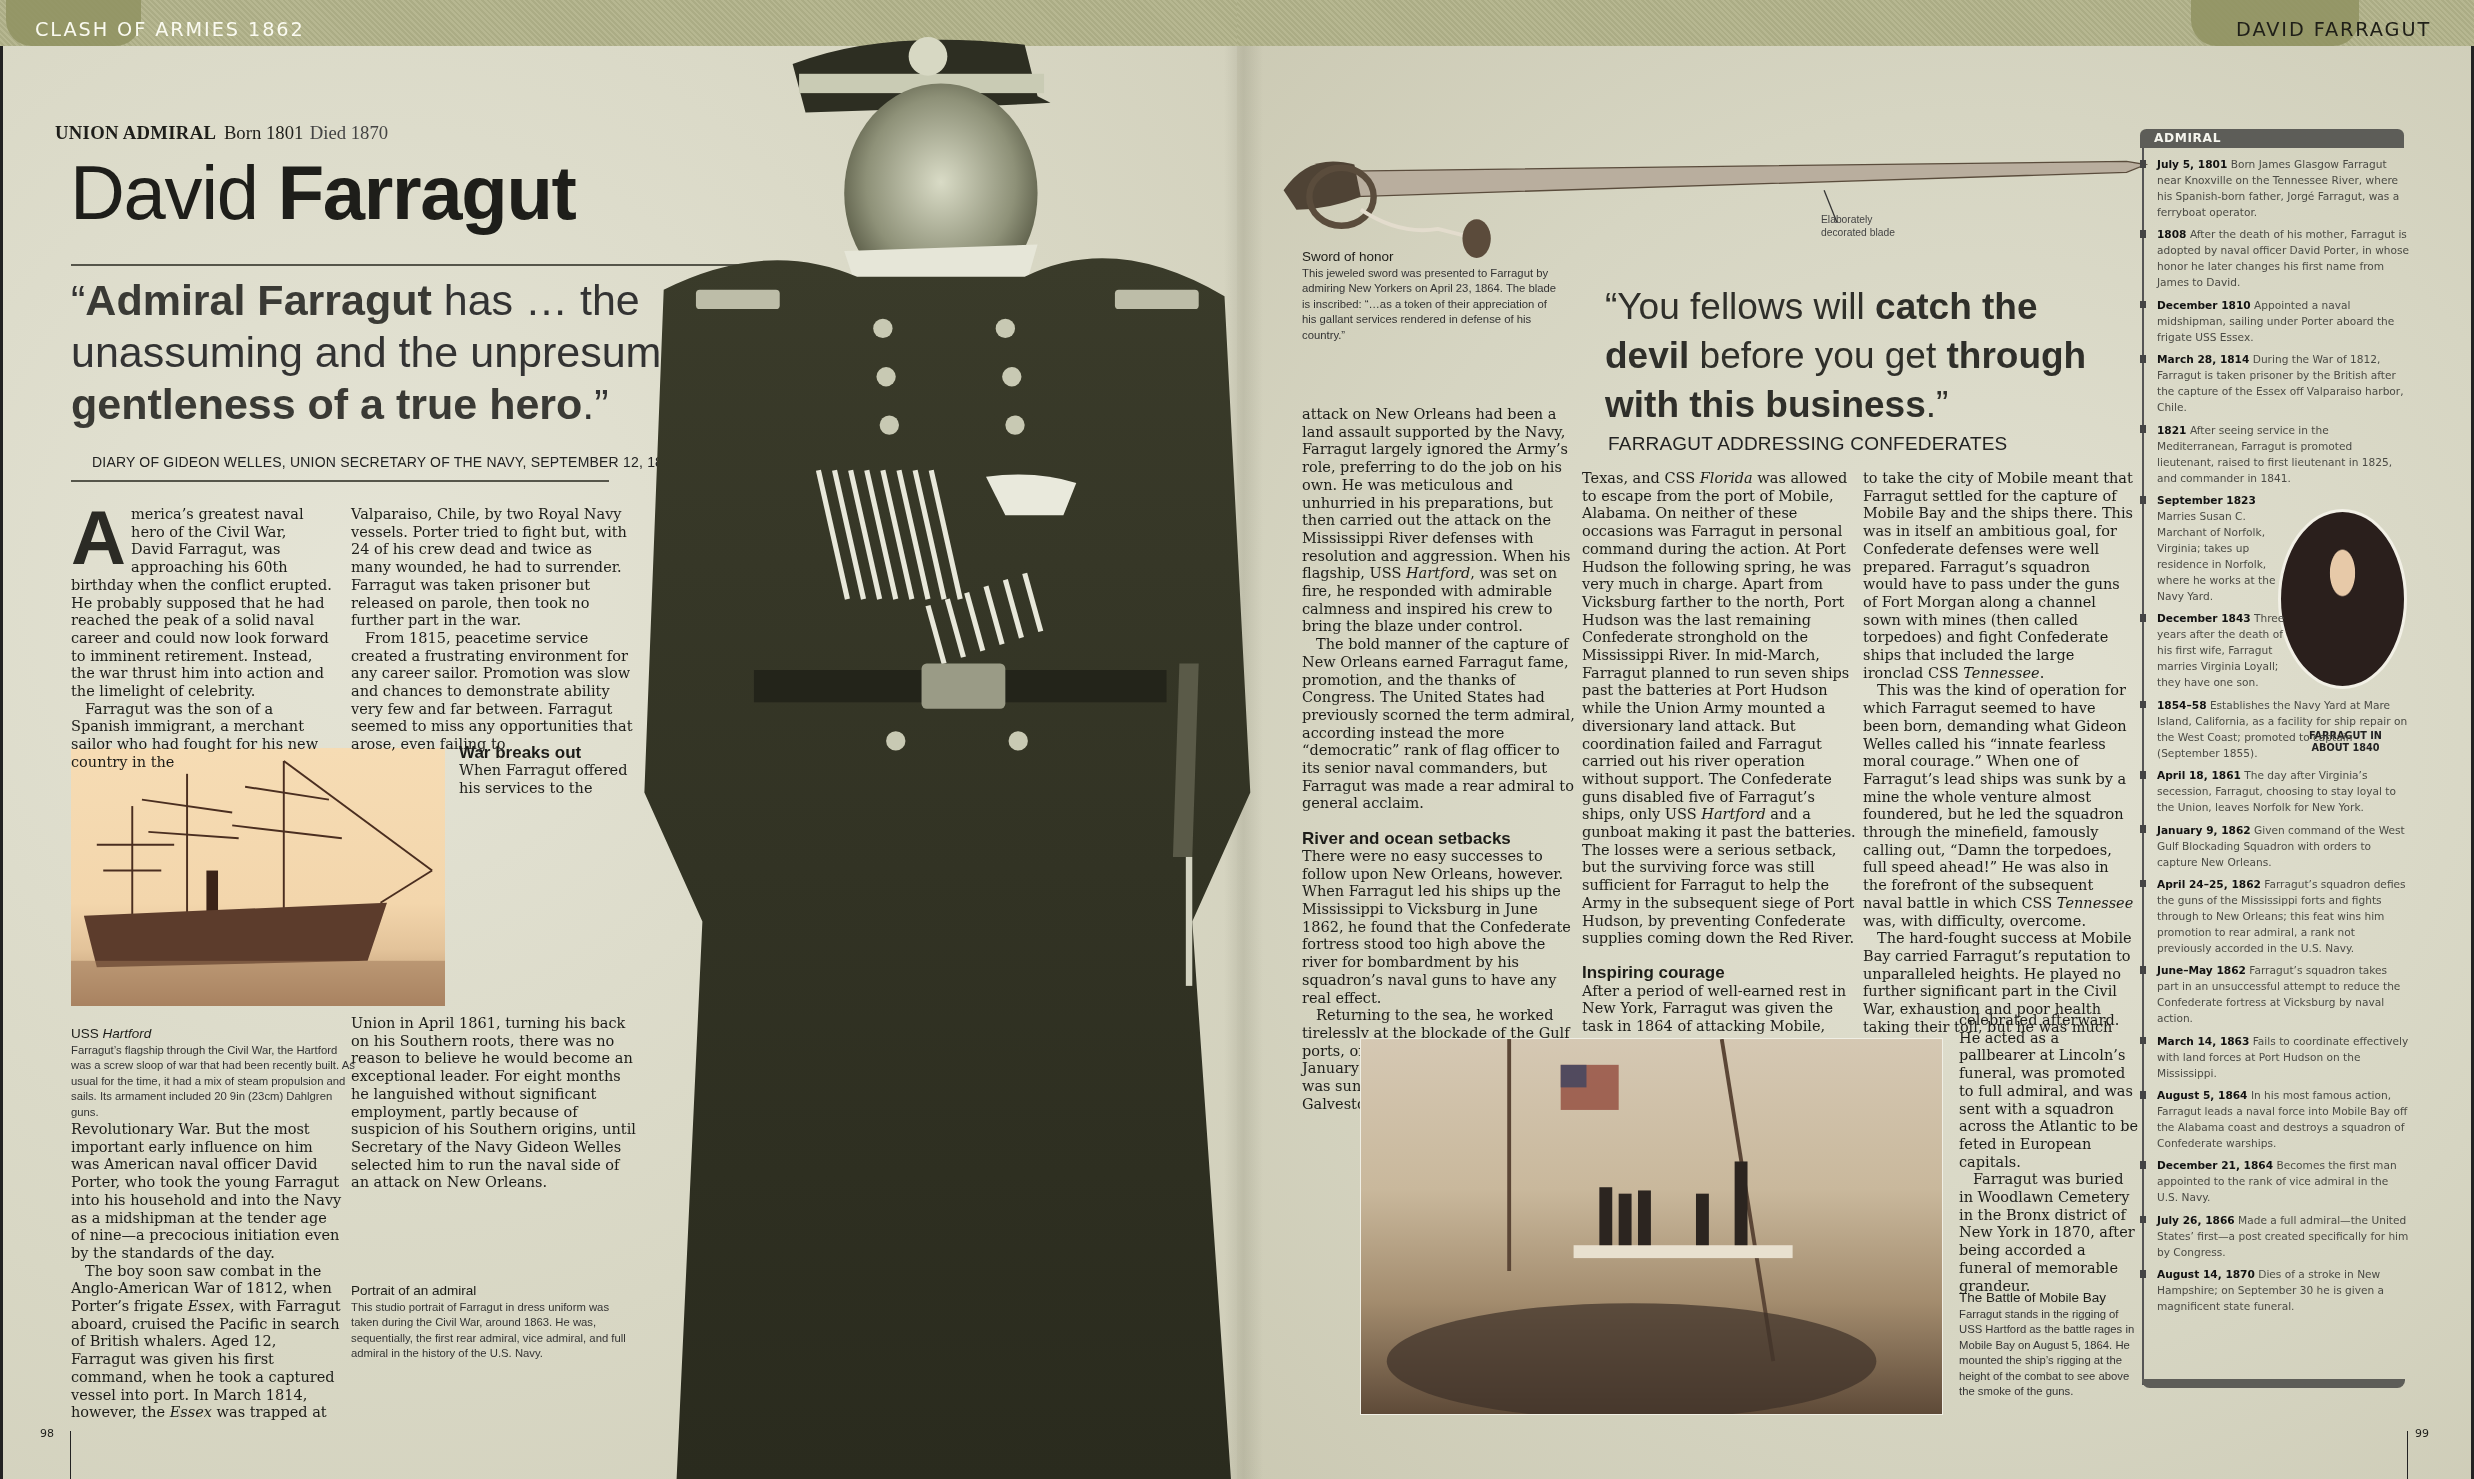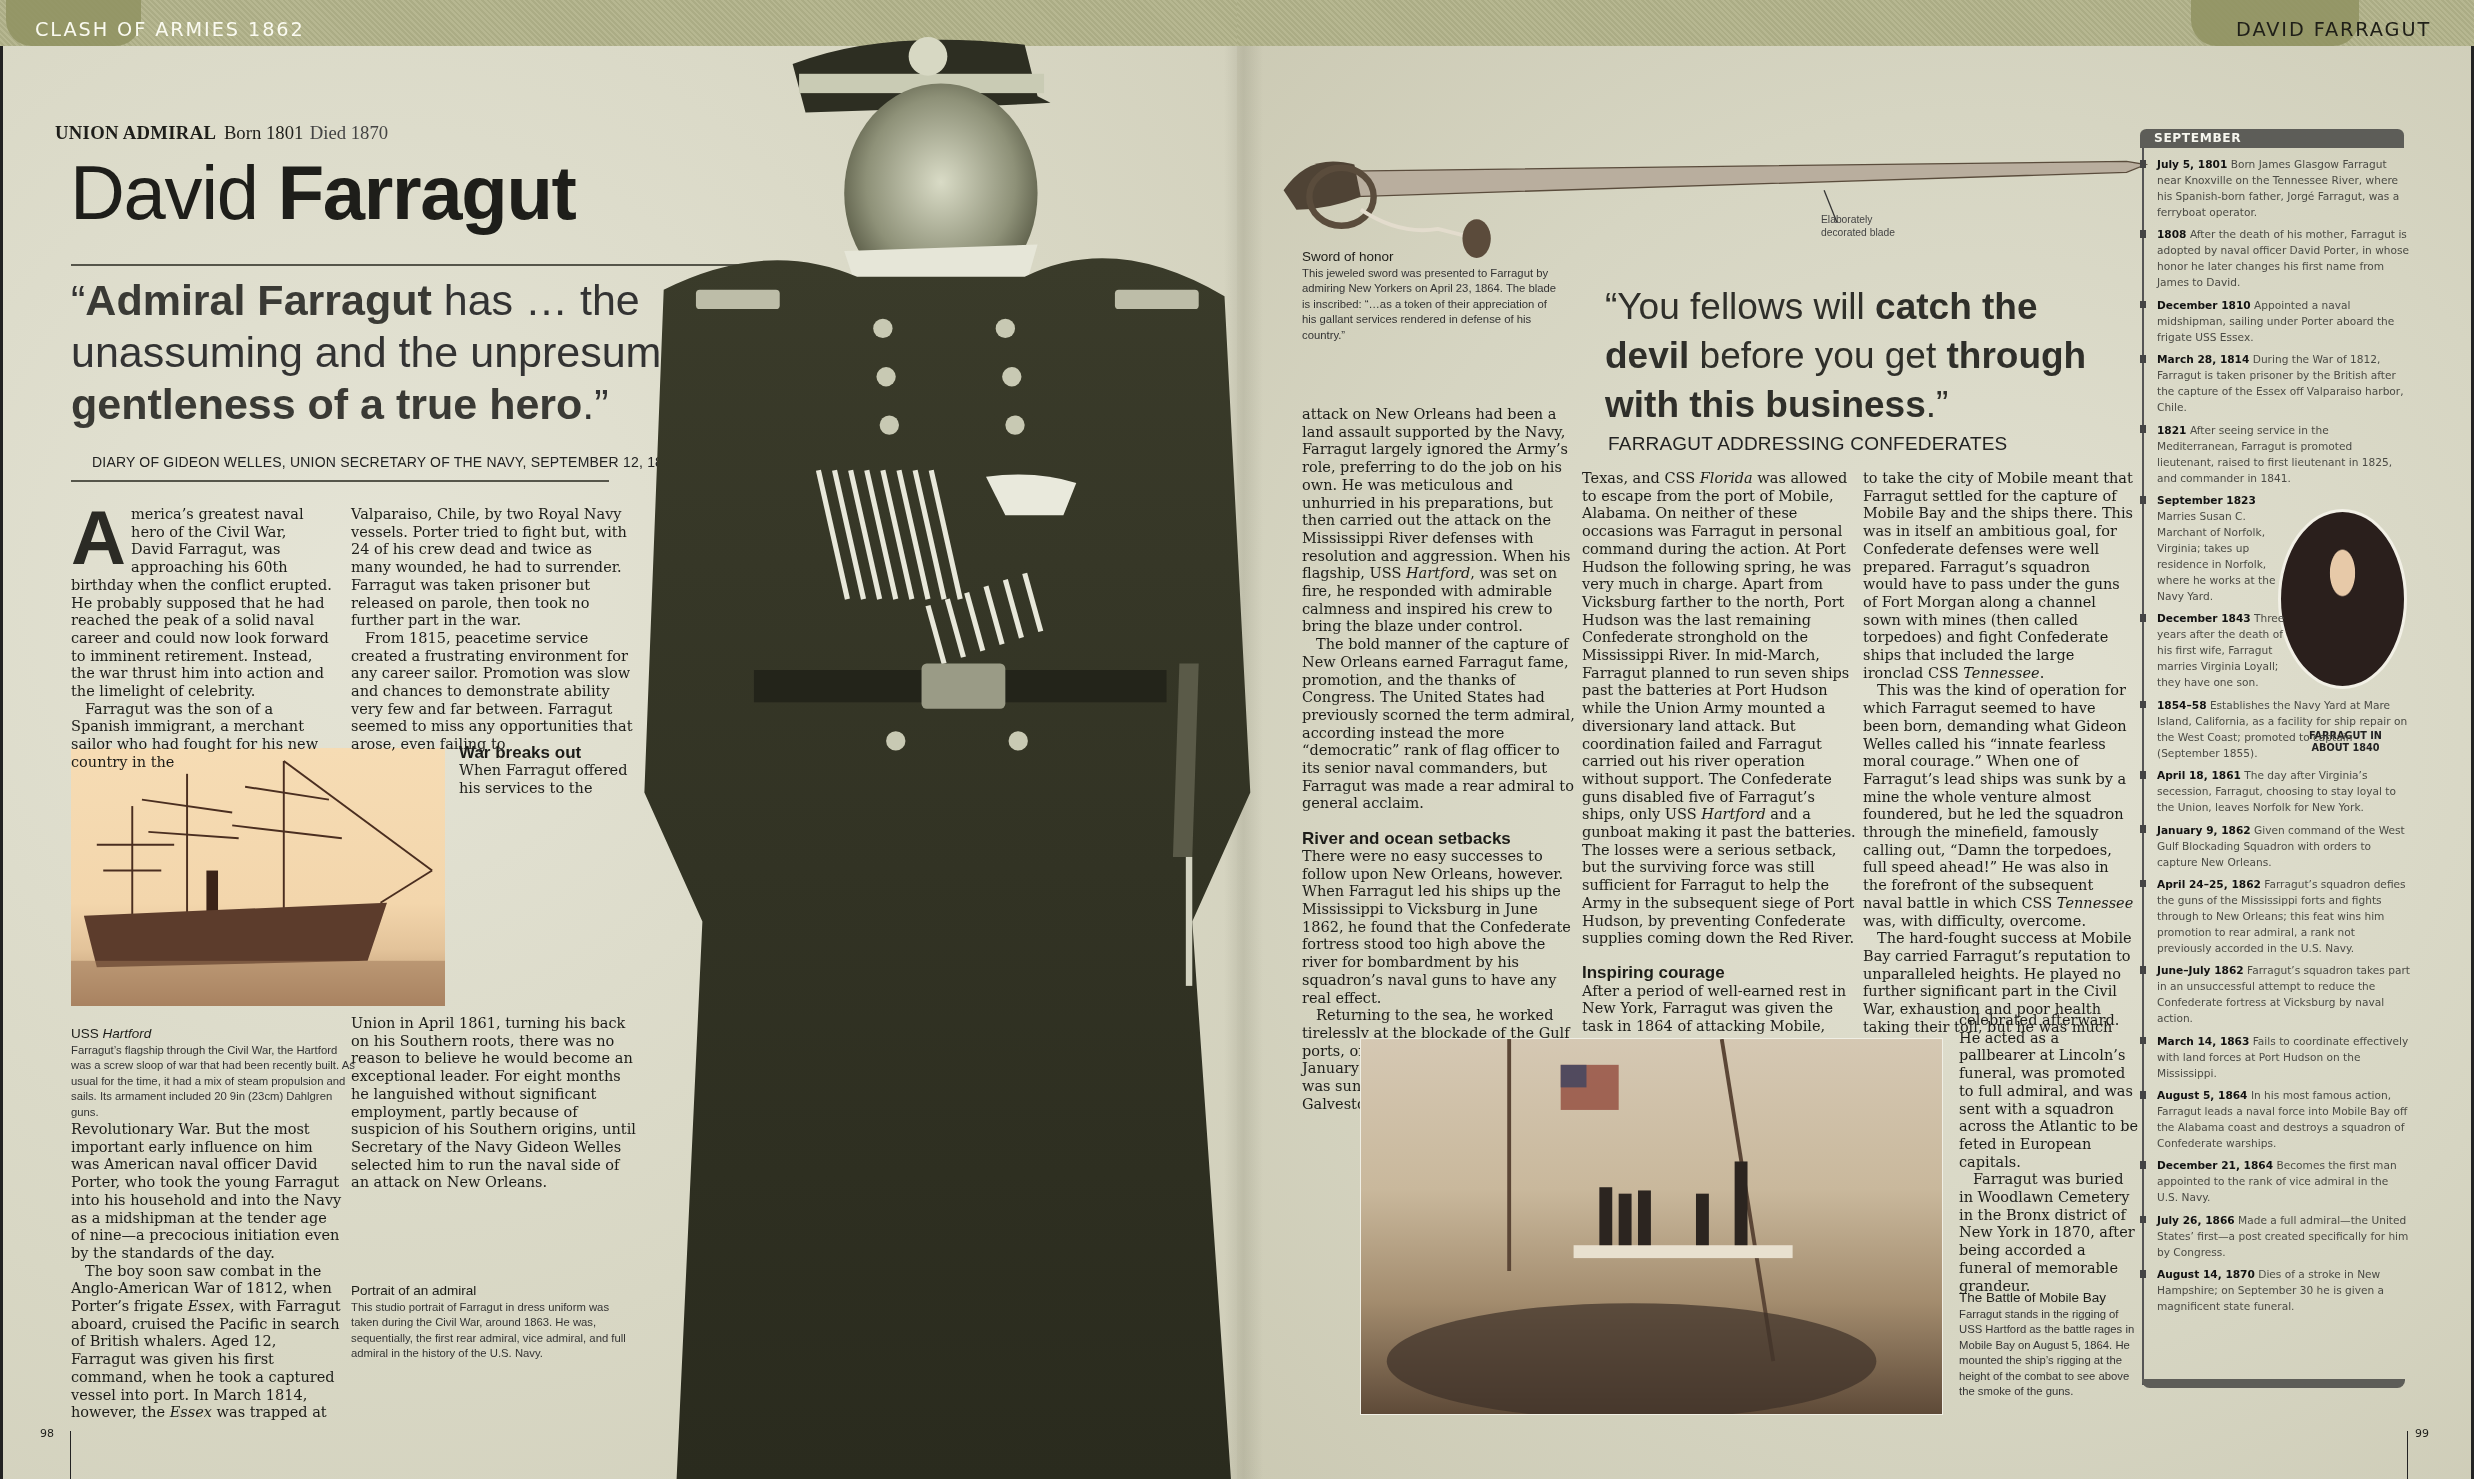--- a/index.html
+++ b/index.html
@@ -316,36 +316,36 @@
       <rect x="580" y="190" width="20" height="130"></rect>
     </g>
     <ellipse cx="420" cy="500" rx="380" ry="90" fill="#3d3028" opacity=".7"></ellipse>
   </svg>
 </div>
 
 <div class="img medallion"></div>
 <div class="med-cap">FARRAGUT IN ABOUT 1840</div>
 
 <div class="timeline">
-  <div class="tl-head">SEPTEMBER</div>
+  <div class="tl-head">ADMIRAL</div>
   <div class="tl-line"></div>
   <div class="tl-foot"></div>
   <div class="tl-list">
     <div class="tl-item"><span class="marker"></span><span class="date">July 5, 1801</span> <span>Born James Glasgow Farragut near Knoxville on the Tennessee River, where his Spanish-born father, Jorgé Farragut, was a ferryboat operator.</span></div>
     <div class="tl-item"><span class="marker"></span><span class="date">1808</span> <span>After the death of his mother, Farragut is adopted by naval officer David Porter, in whose honor he later changes his first name from James to David.</span></div>
     <div class="tl-item"><span class="marker"></span><span class="date">December 1810</span> <span>Appointed a naval midshipman, sailing under Porter aboard the frigate USS Essex.</span></div>
     <div class="tl-item"><span class="marker"></span><span class="date">March 28, 1814</span> <span>During the War of 1812, Farragut is taken prisoner by the British after the capture of the Essex off Valparaiso harbor, Chile.</span></div>
     <div class="tl-item"><span class="marker"></span><span class="date">1821</span> <span>After seeing service in the Mediterranean, Farragut is promoted lieutenant, raised to first lieutenant in 1825, and commander in 1841.</span></div>
     <div class="tl-item narrow"><span class="marker"></span><span class="date">September 1823</span> <span>Marries Susan C. Marchant of Norfolk, Virginia; takes up residence in Norfolk, where he works at the Navy Yard.</span></div>
     <div class="tl-item narrow"><span class="marker"></span><span class="date">December 1843</span> <span>Three years after the death of his first wife, Farragut marries Virginia Loyall; they have one son.</span></div>
     <div class="tl-item"><span class="marker"></span><span class="date">1854–58</span> <span>Establishes the Navy Yard at Mare Island, California, as a facility for ship repair on the West Coast; promoted to captain (September 1855).</span></div>
     <div class="tl-item"><span class="marker"></span><span class="date">April 18, 1861</span> <span>The day after Virginia’s secession, Farragut, choosing to stay loyal to the Union, leaves Norfolk for New York.</span></div>
     <div class="tl-item"><span class="marker"></span><span class="date">January 9, 1862</span> <span>Given command of the West Gulf Blockading Squadron with orders to capture New Orleans.</span></div>
     <div class="tl-item"><span class="marker"></span><span class="date">April 24–25, 1862</span> <span>Farragut’s squadron defies the guns of the Mississippi forts and fights through to New Orleans; this feat wins him promotion to rear admiral, a rank not previously accorded in the U.S. Navy.</span></div>
-    <div class="tl-item"><span class="marker"></span><span class="date">June–July 1862</span> <span>Farragut’s squadron takes part in an unsuccessful attempt to reduce the Confederate fortress at Vicksburg by naval action.</span></div>
+    <div class="tl-item"><span class="marker"></span><span class="date">June–May 1862</span> <span>Farragut’s squadron takes part in an unsuccessful attempt to reduce the Confederate fortress at Vicksburg by naval action.</span></div>
     <div class="tl-item"><span class="marker"></span><span class="date">March 14, 1863</span> <span>Fails to coordinate effectively with land forces at Port Hudson on the Mississippi.</span></div>
     <div class="tl-item"><span class="marker"></span><span class="date">August 5, 1864</span> <span>In his most famous action, Farragut leads a naval force into Mobile Bay off the Alabama coast and destroys a squadron of Confederate warships.</span></div>
     <div class="tl-item"><span class="marker"></span><span class="date">December 21, 1864</span> <span>Becomes the first man appointed to the rank of vice admiral in the U.S. Navy.</span></div>
     <div class="tl-item"><span class="marker"></span><span class="date">July 26, 1866</span> <span>Made a full admiral—the United States’ first—a post created specifically for him by Congress.</span></div>
     <div class="tl-item"><span class="marker"></span><span class="date">August 14, 1870</span> <span>Dies of a stroke in New Hampshire; on September 30 he is given a magnificent state funeral.</span></div>
   </div>
 </div>
 
 <div class="folio-bar" style="left:2407px;"></div>
 <div class="folio" style="left:2415px;">99</div>

